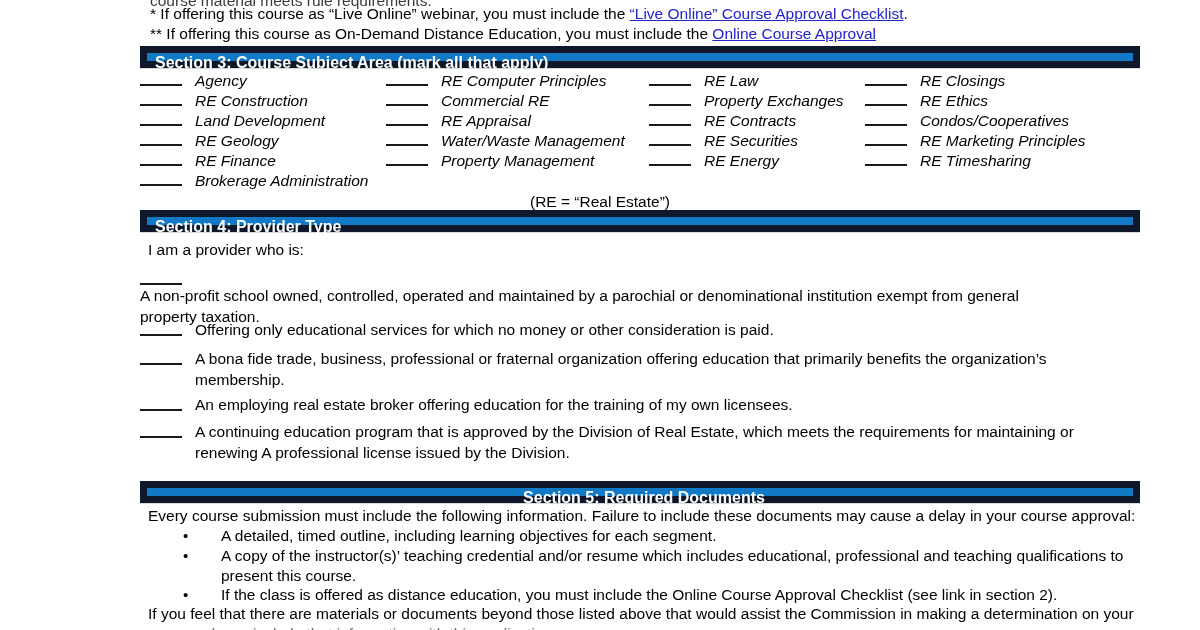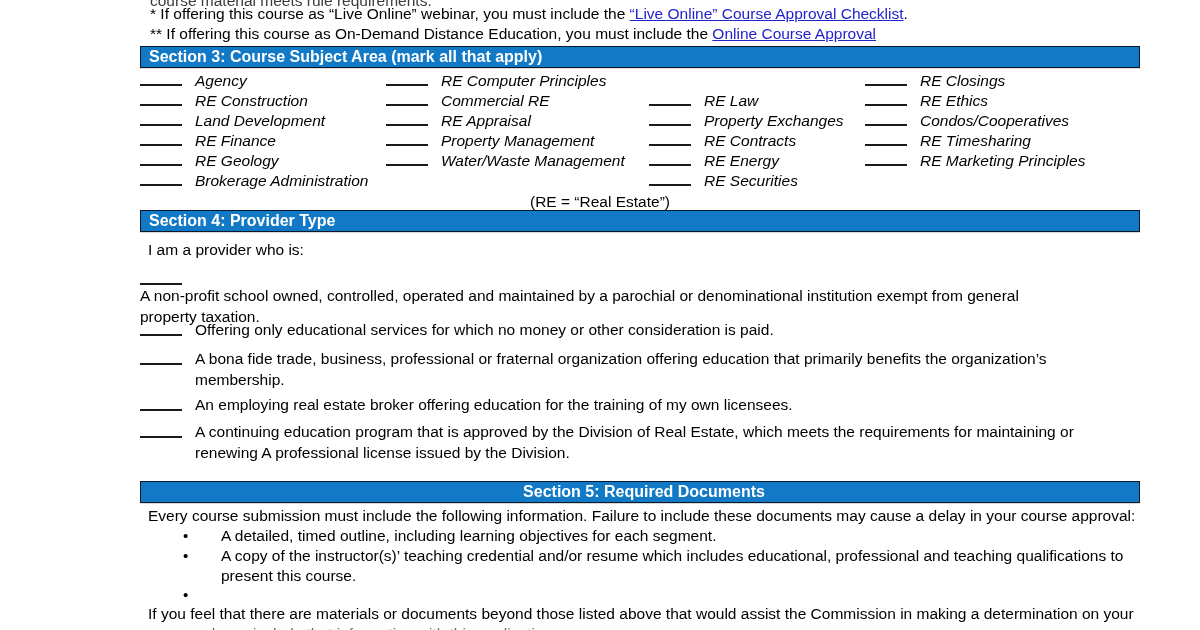--- a/index.html
+++ b/index.html
@@ -49,21 +49,21 @@
     text-decoration: underline;
   }
 
   
   .sec-bar {
     position: absolute;
     left: 140px;
     width: 1000px;
     height: 22px;
     background: #1179c6;
-    border: 1px solid #0f172a;
+    border: 7px solid #0f172a;
     box-sizing: border-box;
     color: #ffffff;
     font-weight: bold;
     font-size: 16px;
     line-height: 20px;
     padding-left: 8px;
     box-shadow: 0 1px 0 #d9d9d9;
   }
   .sec-bar .bar-label { display: inline-block; }
 
@@ -80,21 +80,21 @@
     align-items: flex-start;
     font-style: italic;
   }
   .subj-cell {
     display: flex;
     align-items: baseline;
     white-space: nowrap;
   }
   .subj-cell.c1 { width: 246px; }
   .subj-cell.c2 { width: 263px; }
-  .subj-cell.c3 { width: 216px; margin-top: 20px; }
+  .subj-cell.c3 { width: 216px; }
   .subj-cell.c4 { width: 260px; }
   .blank-rule {
     display: inline-block;
     width: 42px;
     border-bottom: 2px solid #1a1a1a;
     height: 14px;
     margin-right: 13px;
     flex: 0 0 auto;
   }
   .subj-label { font-size: 15.5px; }
@@ -254,52 +254,52 @@
       </div>
       <div class="subj-cell c4">
         <span class="blank-rule"></span>
         <span class="subj-label">Condos/Cooperatives</span>
       </div>
     </div>
 
     <div class="subj-row">
       <div class="subj-cell c1">
         <span class="blank-rule"></span>
+        <span class="subj-label">RE Geology</span>
+      </div>
+      <div class="subj-cell c2">
+        <span class="blank-rule"></span>
+        <span class="subj-label">Water/Waste Management</span>
+      </div>
+      <div class="subj-cell c3">
+        <span class="blank-rule"></span>
+        <span class="subj-label">RE Securities</span>
+      </div>
+      <div class="subj-cell c4">
+        <span class="blank-rule"></span>
+        <span class="subj-label">RE Marketing Principles</span>
+      </div>
+    </div>
+
+    <div class="subj-row">
+      <div class="subj-cell c1">
+        <span class="blank-rule"></span>
         <span class="subj-label">RE Finance</span>
       </div>
       <div class="subj-cell c2">
         <span class="blank-rule"></span>
         <span class="subj-label">Property Management</span>
       </div>
       <div class="subj-cell c3">
         <span class="blank-rule"></span>
         <span class="subj-label">RE Energy</span>
       </div>
       <div class="subj-cell c4">
         <span class="blank-rule"></span>
         <span class="subj-label">RE Timesharing</span>
-      </div>
-    </div>
-
-    <div class="subj-row">
-      <div class="subj-cell c1">
-        <span class="blank-rule"></span>
-        <span class="subj-label">RE Geology</span>
-      </div>
-      <div class="subj-cell c2">
-        <span class="blank-rule"></span>
-        <span class="subj-label">Water/Waste Management</span>
-      </div>
-      <div class="subj-cell c3">
-        <span class="blank-rule"></span>
-        <span class="subj-label">RE Securities</span>
-      </div>
-      <div class="subj-cell c4">
-        <span class="blank-rule"></span>
-        <span class="subj-label">RE Marketing Principles</span>
       </div>
     </div>
 
     <div class="subj-row">
       <div class="subj-cell c1">
         <span class="blank-rule"></span>
         <span class="subj-label">Brokerage Administration</span>
       </div>
     </div>
 
@@ -349,19 +349,20 @@
     <span class="bullet-text">A detailed, timed outline, including learning objectives for each segment.</span>
   </div>
 
   <div class="bullet-item" style="top:546px;">
     <span class="bullet-dot">•</span>
     <span class="bullet-text">A copy of the instructor(s)’ teaching credential and/or resume which includes educational, professional and teaching qualifications to present this course.</span>
   </div>
 
   <div class="bullet-item" style="top:585px;">
     <span class="bullet-dot">•</span>
+    <span class="bullet-text">If the class is offered as distance education, you must include the Online Course Approval Checklist (see link in section 2).</span>
   </div>
 
   <div class="tail-text" style="top:604px;">If you feel that there are materials or documents beyond those listed above that would assist the Commission in making a determination on your</div>
 
   <div class="tail-clip">course, please include that information with this application.</div>
 
 </div>
 
 </body></html>

